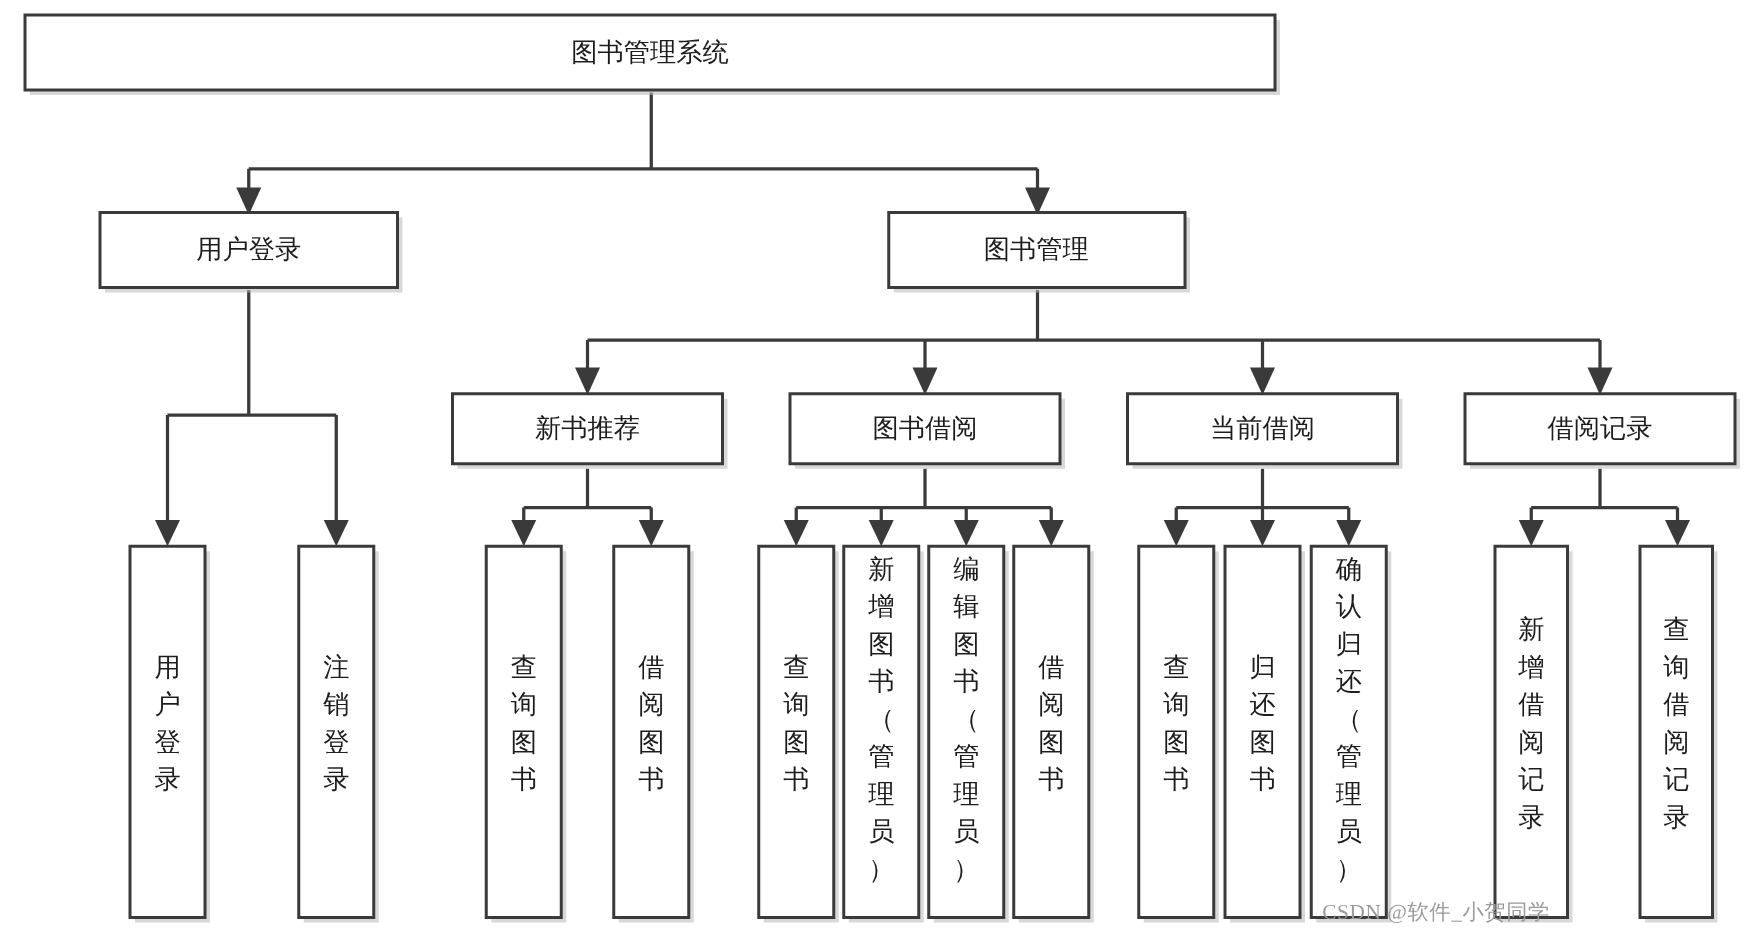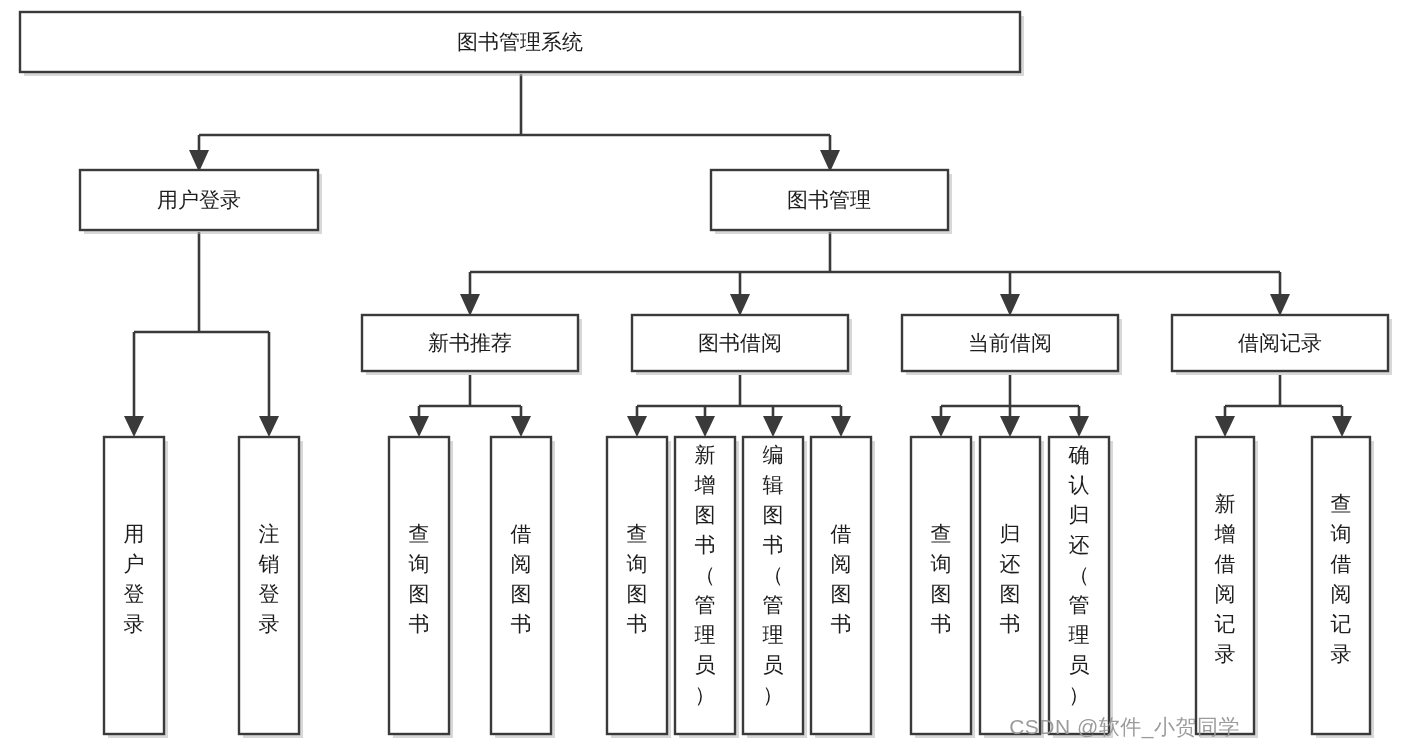--- a/index.html
+++ b/index.html
@@ -54,22 +54,22 @@
   .node-label-v {
     fill: #1d1d1d;
     font-family: "DejaVu Sans", "Liberation Sans", sans-serif;
     font-size: 21px;
     text-anchor: middle;
   }
   .watermark {
     position: absolute;
     right: 14px;
     bottom: 6px;
-    font-family: Liberation Sans, sans-serif;
-    font-size: 21px;
+    font-family: Liberation Serif, serif;
+    font-size: 17px;
     color: #9b9b9b;
     letter-spacing: 0.5px;
     white-space: nowrap;
     pointer-events: none;
   }
 </style>
 </head>
 <body>
 
 <div id="diagram-root">

